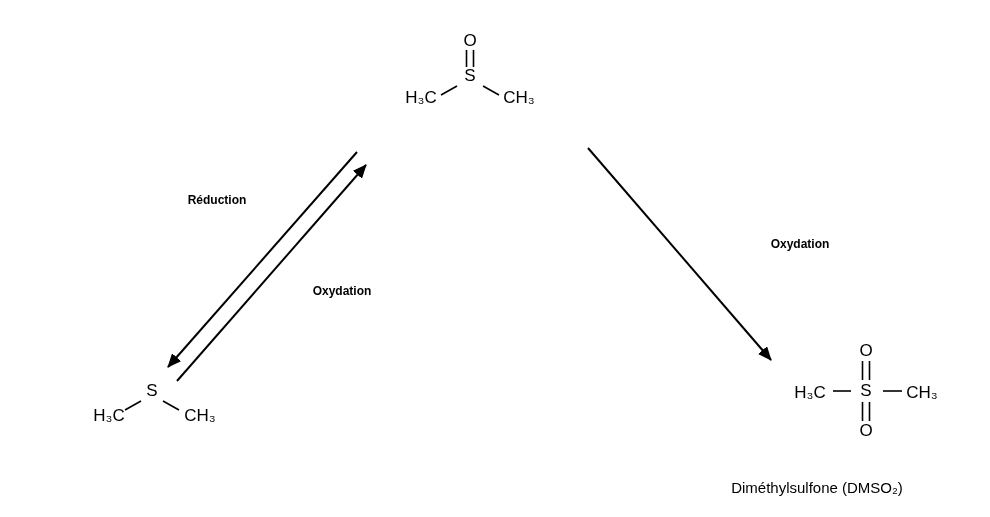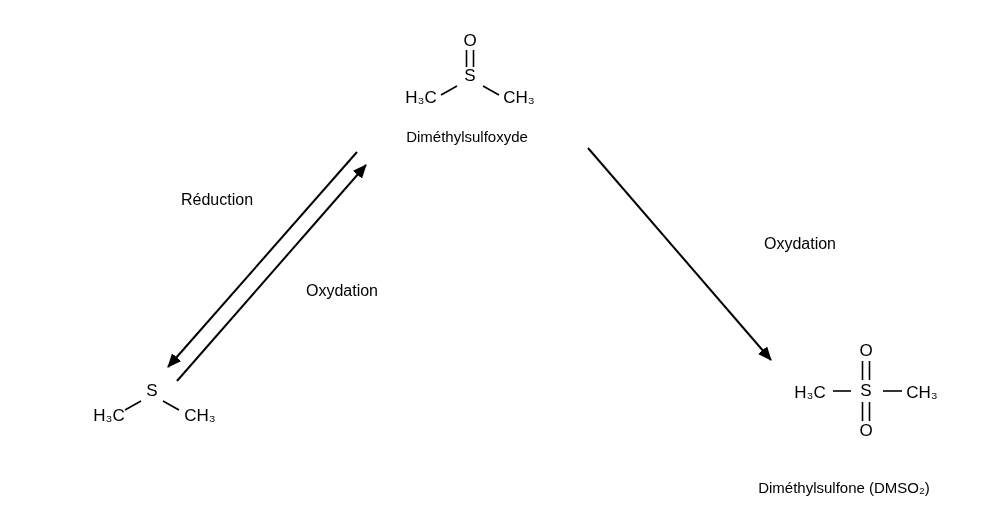--- a/index.html
+++ b/index.html
@@ -29,22 +29,22 @@
     color: #000000;
   }
   .formula {
     font-size: 17px;
     font-family: "Liberation Sans", "DejaVu Sans", sans-serif;
   }
   .mol-label {
     font-size: 15px;
   }
   .arrow-label {
-    font-size: 16px;
-    font-weight: normal;
+    font-size: 12px;
+    font-weight: bold;
   }
   line {
     stroke: #000000;
     stroke-width: 1.6;
   }
   line.arrow {
     stroke-width: 2;
   }
 </style>
 </head>
@@ -76,30 +76,29 @@
 
     <line class="arrow" x1="357" y1="152" x2="168" y2="367" marker-end="url(#arrowhead)"></line>
     <line class="arrow" x1="177" y1="381" x2="366" y2="165" marker-end="url(#arrowhead)"></line>
     <line class="arrow" x1="588" y1="148" x2="771" y2="360" marker-end="url(#arrowhead)"></line>
   </svg>
 
   <div class="txt formula" style="left:470px; top:41px">O</div>
   <div class="txt formula" style="left:470px; top:76px">S</div>
   <div class="txt formula" style="left:421px; top:98px">H₃C</div>
   <div class="txt formula" style="left:519px; top:98px">CH₃</div>
-  <div class="txt mol-label" style="left:467px; top:136px">Diméthylsulfoxyde</div>
 
   <div class="txt formula" style="left:152px; top:391px">S</div>
   <div class="txt formula" style="left:109px; top:416px">H₃C</div>
   <div class="txt formula" style="left:200px; top:416px">CH₃</div>
 
   <div class="txt formula" style="left:866px; top:351px">O</div>
   <div class="txt formula" style="left:866px; top:391px">S</div>
   <div class="txt formula" style="left:866px; top:431px">O</div>
   <div class="txt formula" style="left:810px; top:393px">H₃C</div>
   <div class="txt formula" style="left:922px; top:393px">CH₃</div>
-  <div class="txt mol-label" style="left:844px; top:487px">Diméthylsulfone (DMSO₂)</div>
+  <div class="txt mol-label" style="left:817px; top:487px">Diméthylsulfone (DMSO₂)</div>
 
   <div class="txt arrow-label" style="left:217px; top:200px">Réduction</div>
   <div class="txt arrow-label" style="left:342px; top:291px">Oxydation</div>
   <div class="txt arrow-label" style="left:800px; top:244px">Oxydation</div>
 
 </div>
 
 </body></html>

